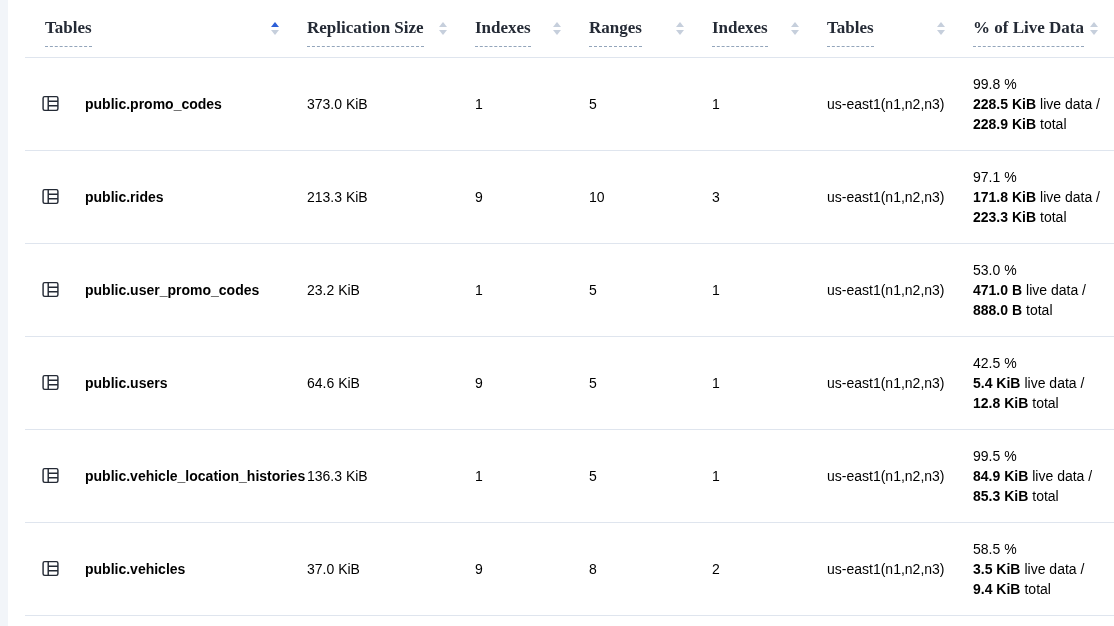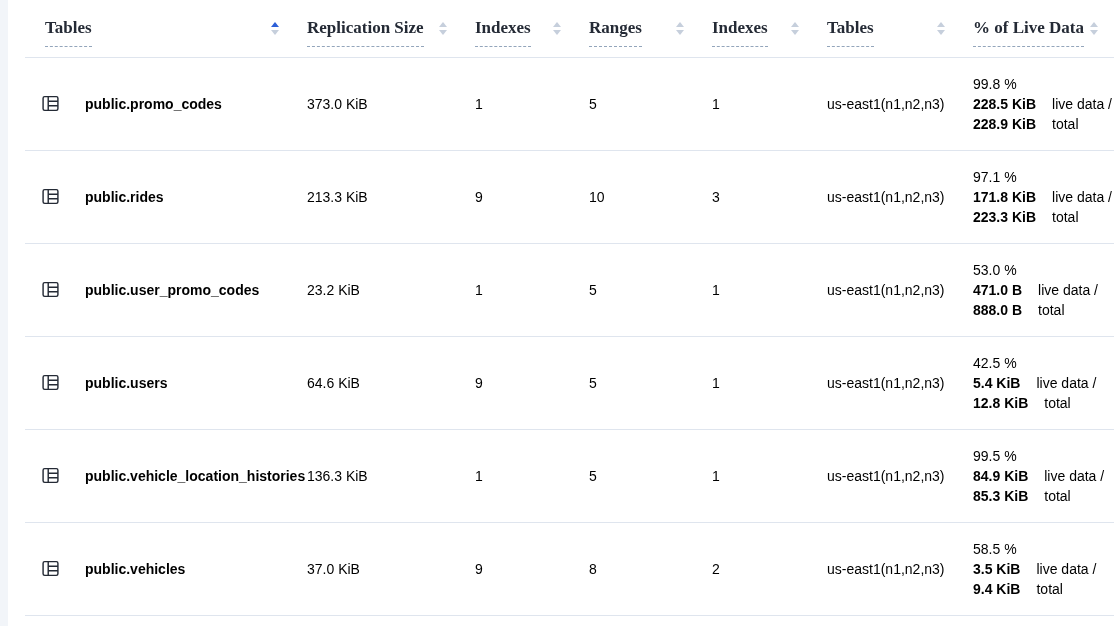--- a/index.html
+++ b/index.html
@@ -79,21 +79,21 @@
     padding: 0 10px 0 0;
     vertical-align: middle;
   }
   td.c-name { padding-left: 16px; }
   .namewrap { display: flex; align-items: center; gap: 25px; cursor: pointer; }
   .namewrap .name { font-weight: 700; white-space: nowrap; }
   .tbl-icon { display: inline-flex; flex: 0 0 auto; }
 
   .live div { line-height: 20px; white-space: nowrap; }
   .live .b { font-weight: 700; }
-  .live .lbl { margin-left: 16px; font-weight: 400; }
+  .live .lbl { margin-left: 4px; font-weight: 400; }
 </style>
 </head>
 <body>
 
 <div class="page-strip"></div>
 
 <table class="tables-grid">
   <colgroup>
     <col class="c1">
       <col class="c2">

